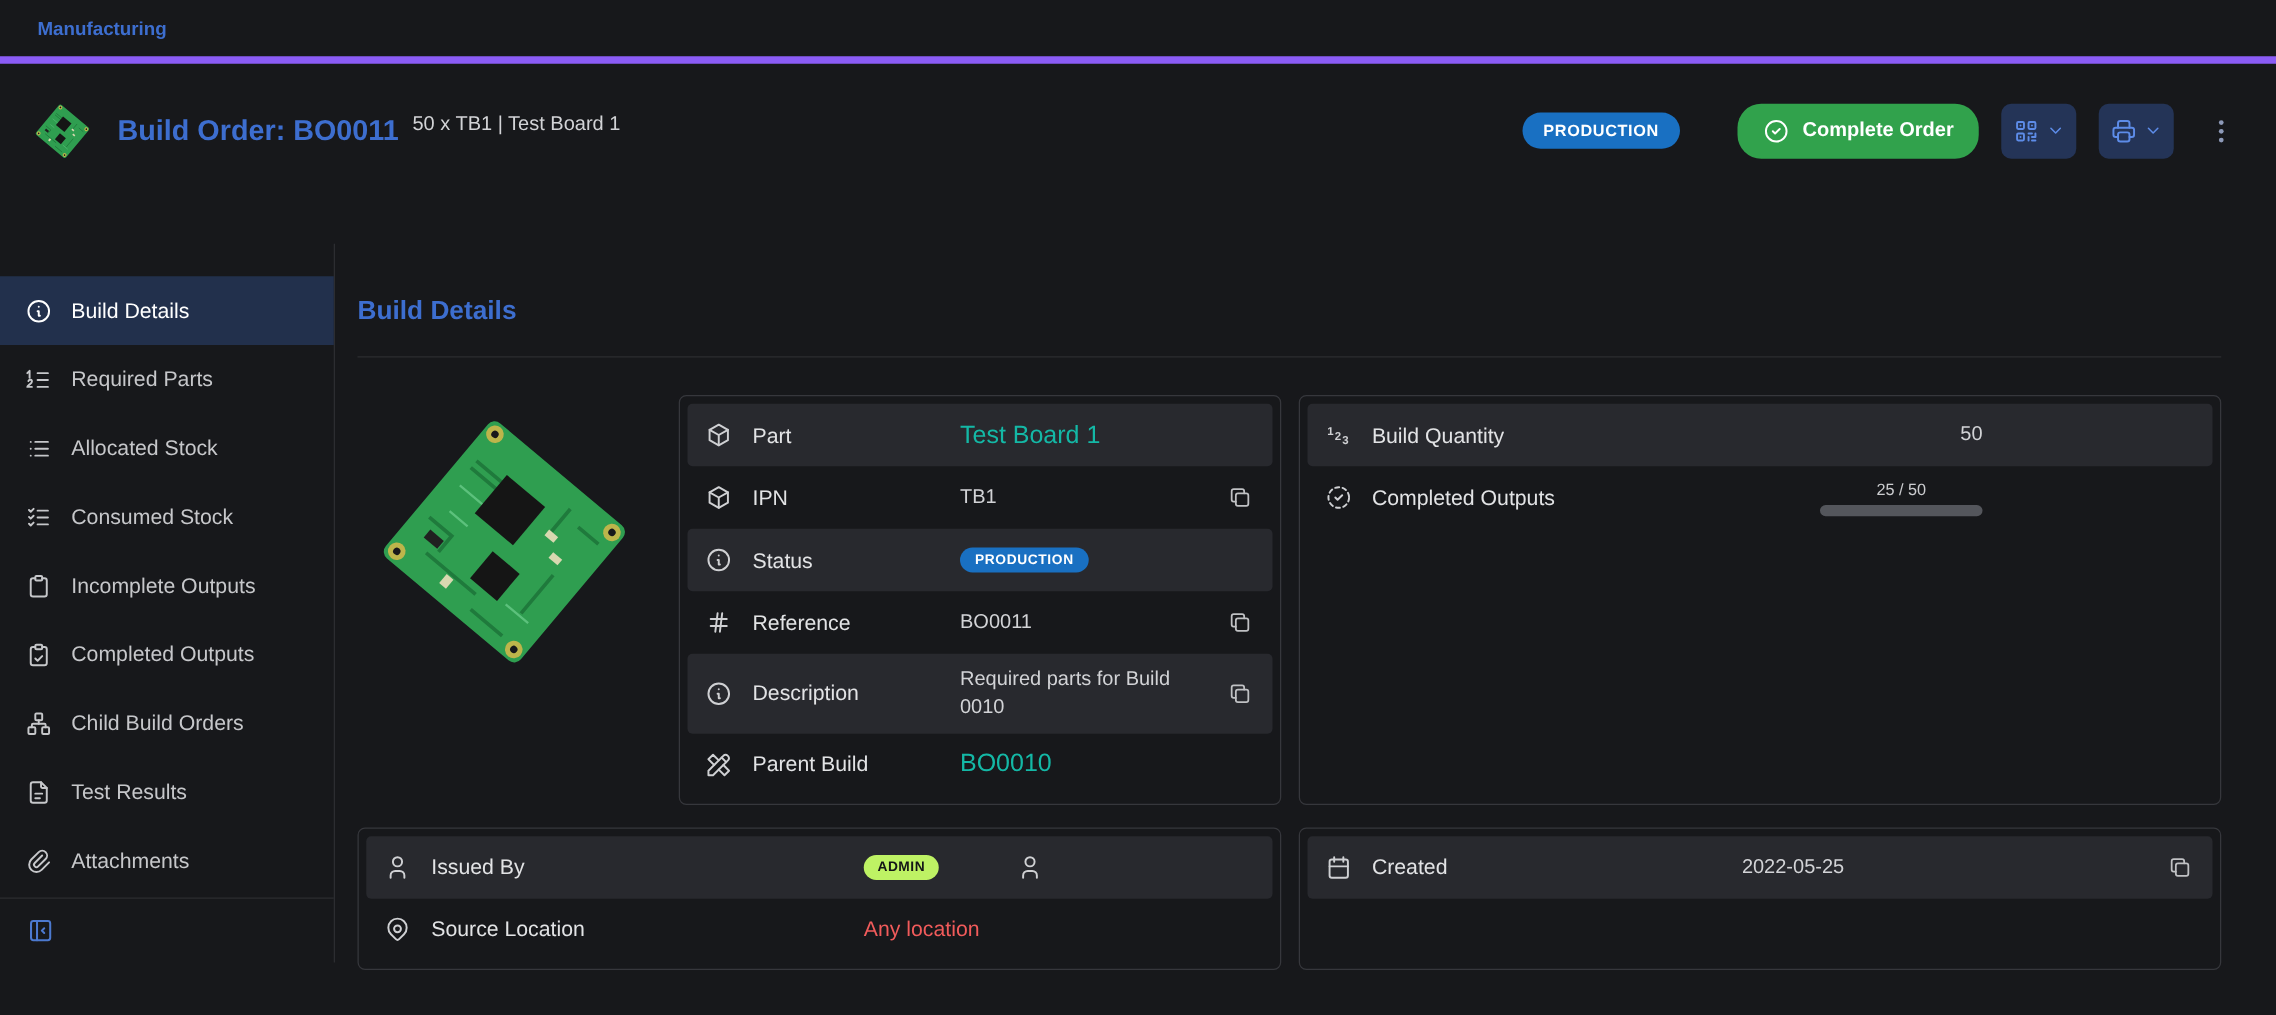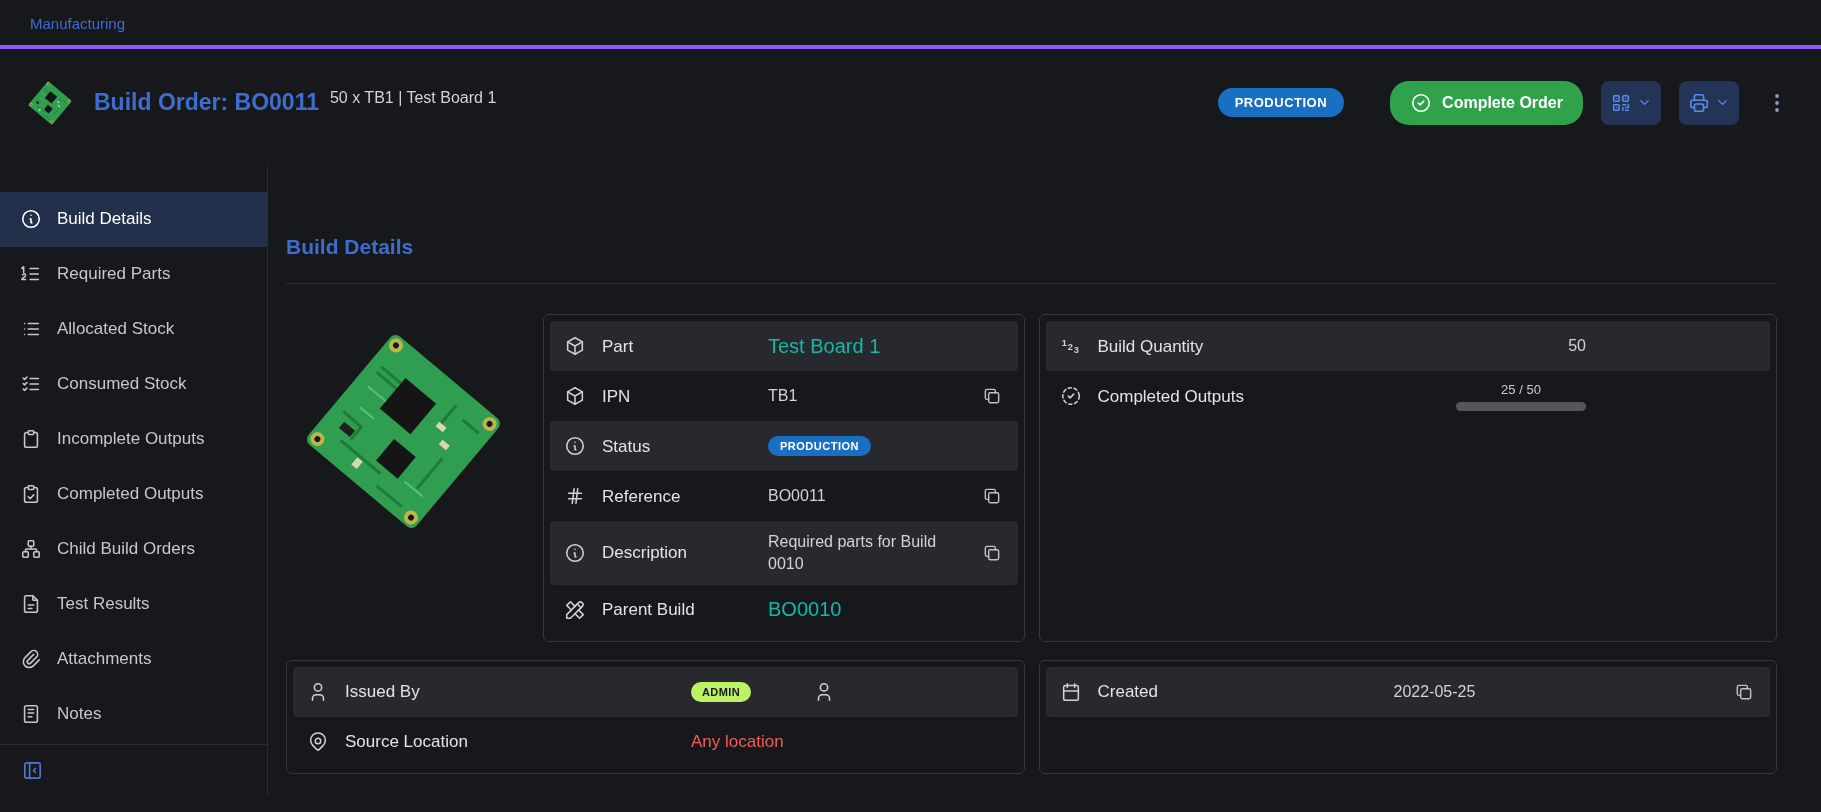--- a/index.html
+++ b/index.html
@@ -8,21 +8,21 @@
     background:#17181b; color:#c6c7ca;
     font-family:"Liberation Sans", sans-serif;
     overflow:hidden;
   }
   svg { display:block; }
   .icx svg { width:22px; height:22px; }
   .ic-sm svg { width:20px; height:20px; }
   .ic-xs svg { width:15px; height:15px; }
 
   
-  .crumbbar { padding:15px 0 13px 30px; border-bottom:4px solid #8b5cf6; font-size:15px; }
+  .crumbbar { padding:15px 0 13px 30px; border-bottom:6px solid #8b5cf6; font-size:15px;font-weight:bold; }
   .crumb { color:#3d6ecf; cursor:pointer; text-decoration:none; }
 
   
   .header { display:flex; align-items:center; gap:18px; height:107px; padding:0 30px 0 24px; }
   .thumb { width:52px; height:52px; border-radius:4px; overflow:hidden; cursor:pointer; flex-shrink:0; }
   .thumb svg { width:52px; height:52px; }
   .titleblock { display:flex; flex-direction:row; gap:9px; }
   .title { font-size:23px; font-weight:bold; color:#3d6ecf; }
   .subtitle { font-size:16px; color:#d2d3d6; padding-left:2px; }
   .hspacer { flex:1; }
@@ -279,29 +279,20 @@
       <span>Test Results</span>
     </div>
     <div class="side-item">
       <span class="icx">
           <svg viewBox="0 0 24 24" fill="none" stroke="currentColor" stroke-width="1.7" stroke-linecap="round" stroke-linejoin="round">
             <path d="M15 7l-6.5 6.5a1.5 1.5 0 0 0 3 3l6.5 -6.5a3 3 0 0 0 -6 -6l-6.5 6.5a4.5 4.5 0 0 0 9 9l6.5 -6.5"></path>
           </svg>
         </span>
       <span>Attachments</span>
     </div>
-    <div class="side-item">
-      <span class="icx">
-          <svg viewBox="0 0 24 24" fill="none" stroke="currentColor" stroke-width="1.7" stroke-linecap="round" stroke-linejoin="round">
-            <rect x="5" y="3" width="14" height="18" rx="2"></rect>
-            <path d="M9 7h6M9 11h6M9 15h4"></path>
-          </svg>
-        </span>
-      <span>Notes</span>
-    </div>
     <div class="side-sep"></div>
     <div class="side-collapse">
       <span><svg viewBox="0 0 24 24" fill="none" stroke="currentColor" stroke-width="1.7" stroke-linecap="round" stroke-linejoin="round">
             <rect x="4" y="4" width="16" height="16" rx="2"></rect>
             <path d="M9 4v16"></path>
             <path d="M15 10l-2 2l2 2"></path>
           </svg></span>
     </div>
   </nav>
 

